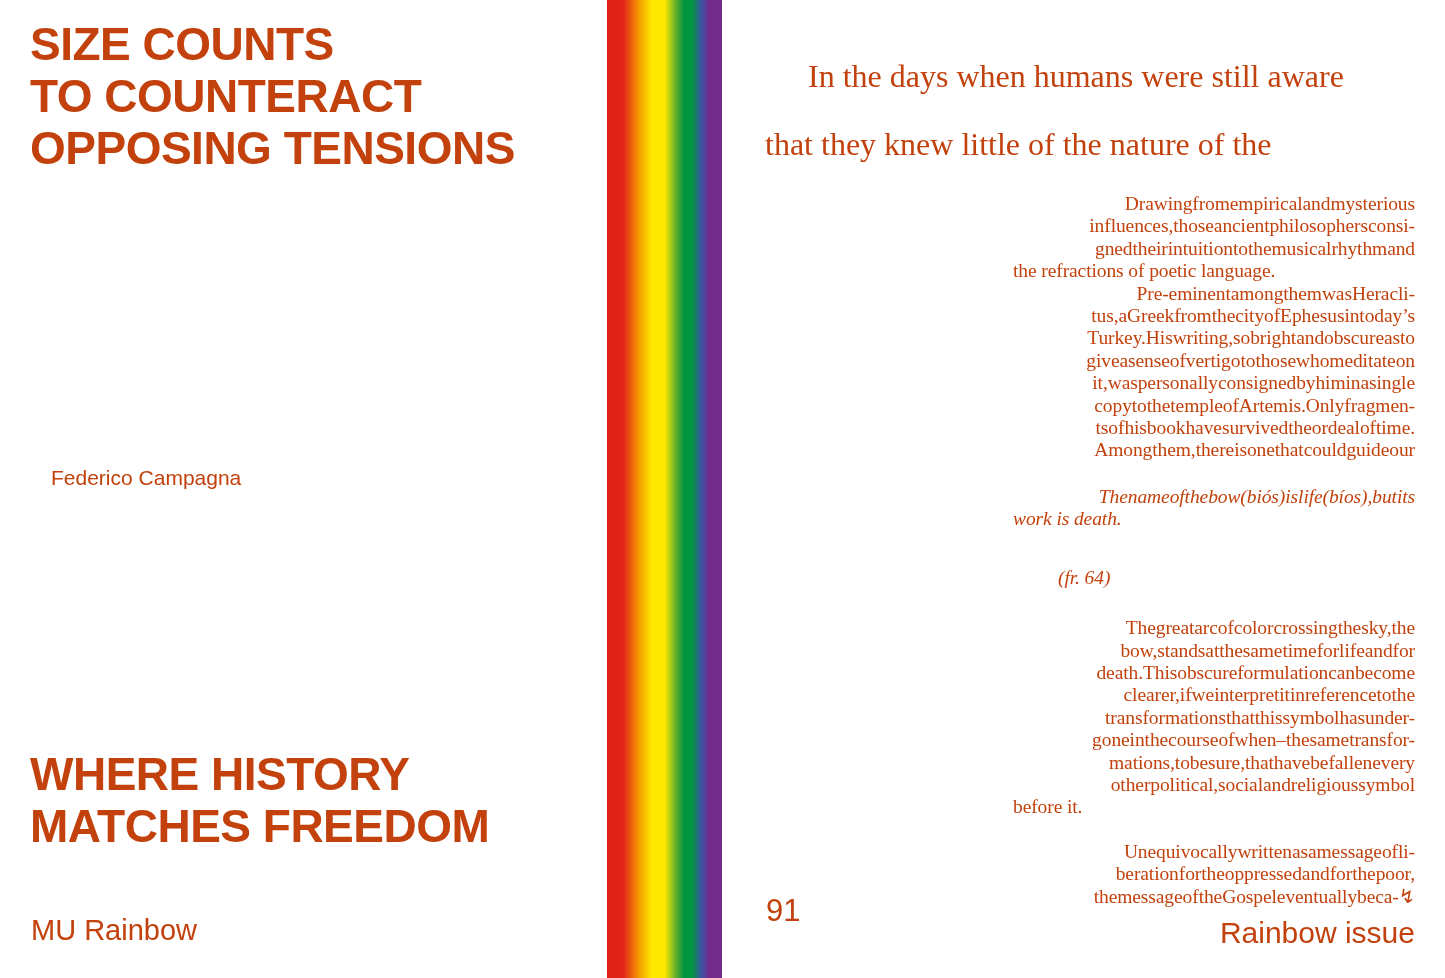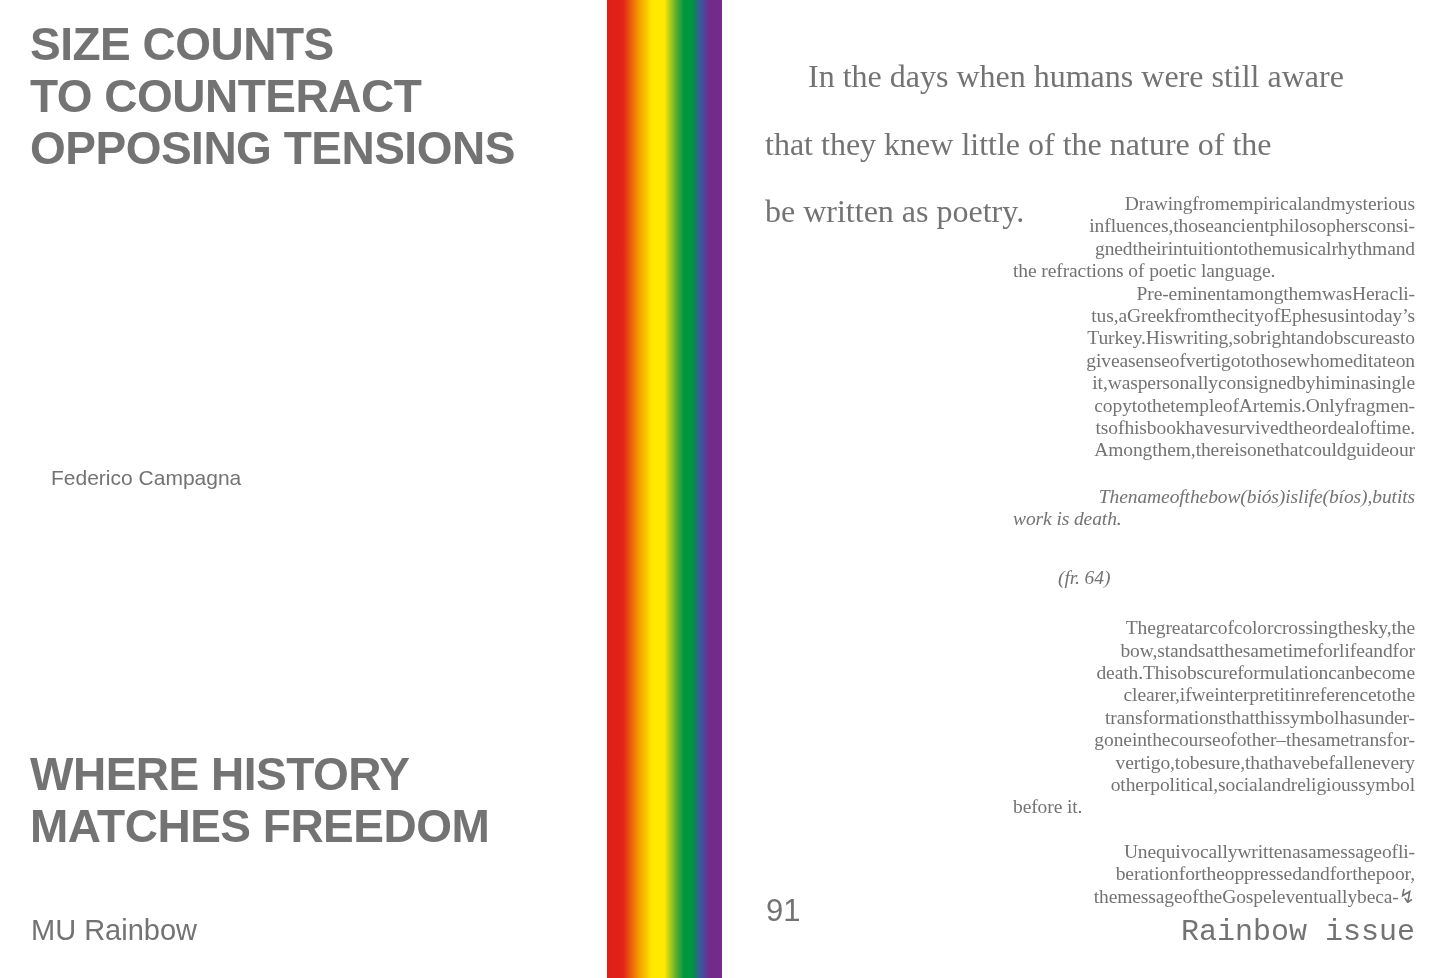--- a/index.html
+++ b/index.html
@@ -1,18 +1,18 @@
 <!DOCTYPE html>
 <html><head>
 <meta charset="utf-8">
 <style>
   html,body { margin:0; padding:0; background:#e8e8e8; }
   .spread {
     position:relative; width:1445px; height:978px; background:#ffffff;
-    overflow:hidden; color:#737373;
+    overflow:hidden; color:#c2410c;
     font-family:"Liberation Sans", sans-serif;
   }
   
   .headline {
     position:absolute; left:30px; margin:0;
     font-family:"Liberation Sans", sans-serif;
     font-weight:bold; font-size:46px; line-height:52px; letter-spacing:-0.5px;
   }
   .headline-top { top:18px; }
   .headline-bottom { top:748px; }
@@ -45,21 +45,21 @@
   .line.indent { padding-left:44px; }
   .para.quote { font-style:italic; }
   .para.attribution { font-style:italic;margin-top:36px; }
   .para.attribution .line { padding-left:45px; }
   .pagenum {
     position:absolute; left:766px; top:893px;
     font-size:31px; line-height:36px;
   }
   .issue {
     position:absolute; right:30px; top:915px;
-    font-size:30px; line-height:35px; text-align:right;font-family:Liberation Mono, monospace;
+    font-size:30px; line-height:35px; text-align:right;
   }
 </style>
 </head>
 <body>
 
 <div class="spread">
 
   <section>
     <h1 class="headline headline-top">
       <span class="hl">SIZE COUNTS</span>
@@ -73,21 +73,20 @@
     </h2>
     <div class="imprint">MU Rainbow</div>
   </section>
 
   <div class="spine" style="background: linear-gradient(90deg, rgb(223, 32, 23) 0%, rgb(226, 35, 26) 14%, rgb(245, 156, 0) 28%, rgb(255, 233, 0) 39%, rgb(255, 233, 0) 50%, rgb(95, 174, 45) 60%, rgb(0, 149, 63) 67%, rgb(0, 149, 63) 74%, rgb(59, 84, 163) 82%, rgb(114, 43, 139) 89%, rgb(114, 43, 139) 100%);"></div>
 
   <section>
     <div class="intro">
       <div class="iline indent">In the days when humans were still aware</div>
       <div class="iline">that they knew little of the nature of the</div>
-      <div class="iline">be written as poetry.</div>
     </div>
     <div class="column">
         <div class="para body">
           <div class="line j indent">
             <span>Drawing</span>
             <span>from</span>
             <span>empirical</span>
             <span>and</span>
             <span>mysterious</span>
           </div>
@@ -267,26 +266,26 @@
             <span>symbol</span>
             <span>has</span>
             <span>under-</span>
           </div>
           <div class="line j">
             <span>gone</span>
             <span>in</span>
             <span>the</span>
             <span>course</span>
             <span>of</span>
-            <span>other–the</span>
+            <span>when–the</span>
             <span>same</span>
             <span>transfor-</span>
           </div>
           <div class="line j">
-            <span>vertigo,</span>
+            <span>mations,</span>
             <span>to</span>
             <span>be</span>
             <span>sure,</span>
             <span>that</span>
             <span>have</span>
             <span>befallen</span>
             <span>every</span>
           </div>
           <div class="line j">
             <span>other</span>

